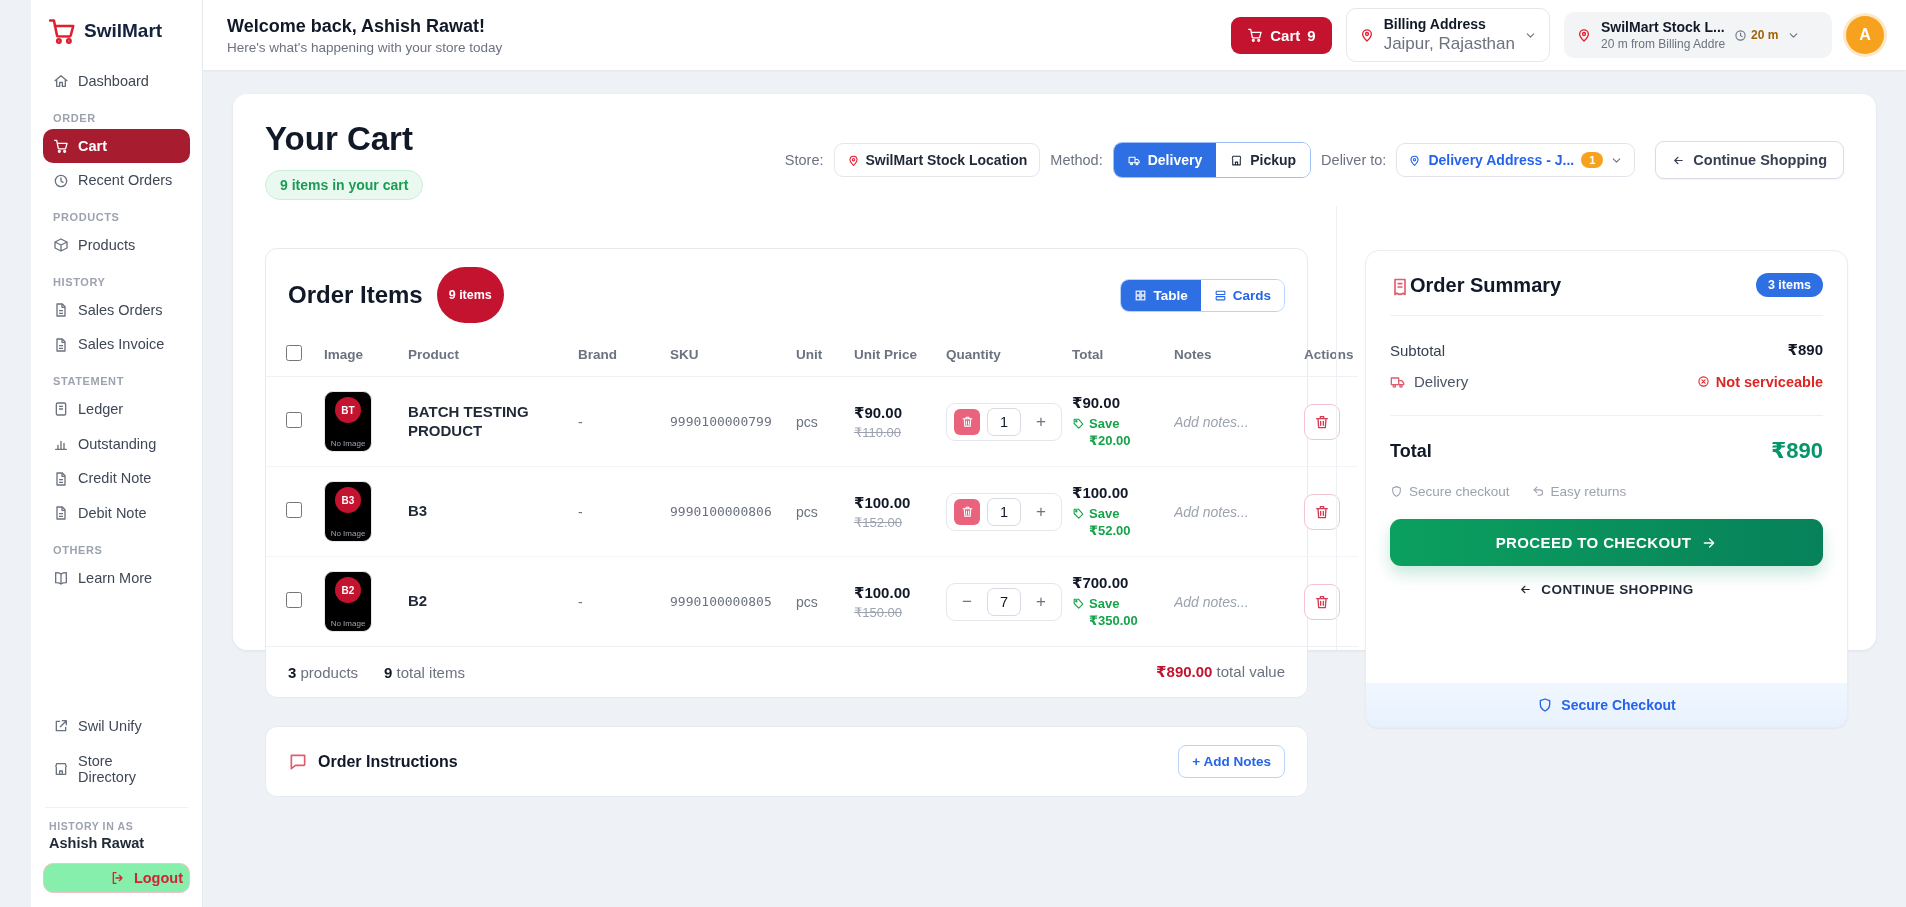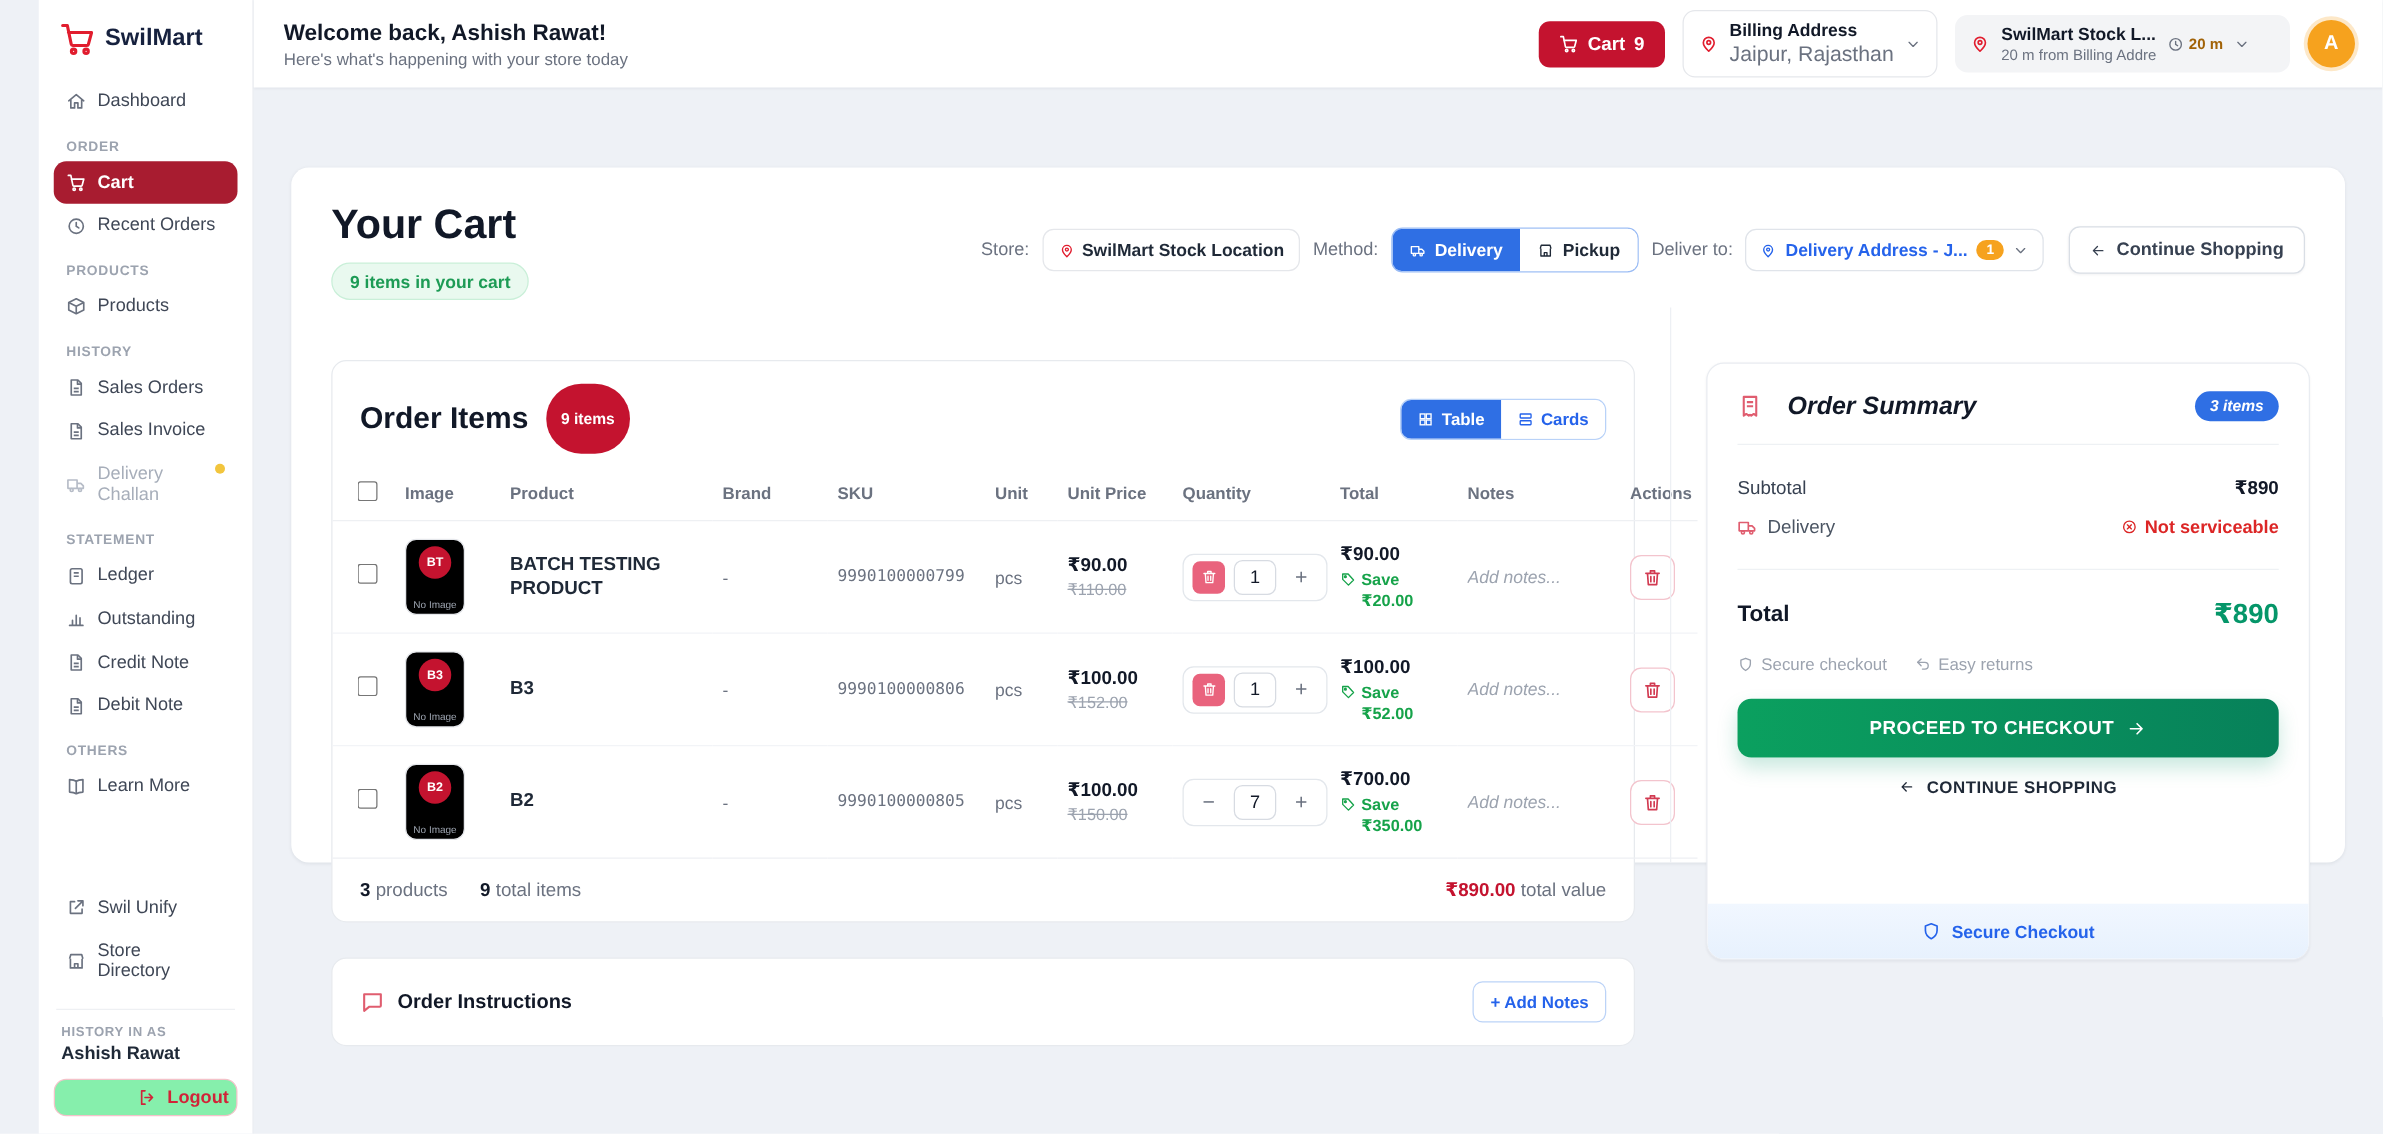--- a/index.html
+++ b/index.html
@@ -41,21 +41,21 @@
   .addr-select { display:flex; align-items:center; gap:9px; border:1px solid #e5e7eb; border-radius:10px; background:#fff; padding:7px 12px; cursor:pointer; }
   .addr-title { font-size:14px; font-weight:bold; color:#111827; }
   .addr-sub { font-size:17px; color:#6b7280; margin-top:2px; }
   .stock-box { display:flex; align-items:center; gap:9px; background:#f3f4f6; border-radius:10px; padding:7px 12px; width:268px; cursor:pointer; }
   .stock-title { font-size:14px; font-weight:bold; color:#111827; white-space:nowrap; overflow:hidden; text-overflow:ellipsis; max-width:135px; }
   .stock-sub { font-size:12px; color:#6b7280; margin-top:2px; white-space:nowrap; overflow:hidden; max-width:135px; }
   .distance { display:flex; align-items:center; gap:4px; font-size:12px; color:#a16207; font-weight:bold; white-space:nowrap; }
   .avatar { width:38px; height:38px; border-radius:50%; background:#f6a21e; color:#fff; font-weight:bold; font-size:16px; display:flex; align-items:center; justify-content:center; box-shadow:0 0 0 3px #fde8c8; cursor:pointer; flex:none; }
 
   .content { flex:1; padding:24px 30px; }
-  .big-card { background:#fff; border-radius:14px; box-shadow:0 1px 3px rgba(16,24,40,.07); height:556px; display:flex; flex-direction:column;margin-top:40px; }
+  .big-card { background:#fff; border-radius:14px; box-shadow:0 1px 3px rgba(16,24,40,.07); height:556px; display:flex; flex-direction:column; }
   .card-header-row { display:flex; align-items:center; padding:26px 32px 6px; }
   .page-title { font-size:33px; font-weight:bold; color:#111827; }
   .items-pill { display:inline-flex; margin-top:12px; background:#e9f9ef; color:#1d9b55; border:1px solid #c9efd8; font-size:14px; font-weight:bold; border-radius:999px; padding:6px 14px; }
   .header-controls { margin-left:auto; display:flex; align-items:center; gap:10px; align-self:center; flex-wrap:nowrap; }
   .ctl-label { font-size:14.5px; color:#6b7280; }
   .chip { display:flex; align-items:center; gap:6px; border:1px solid #e5e7eb; background:#fff; border-radius:9px; padding:8px 12px; font-size:14px; font-weight:bold; color:#1f2937; cursor:pointer; }
   .segmented { display:flex; border:1px solid #9cbdf5; border-radius:9px; overflow:hidden; }
   .seg-btn { display:flex; align-items:center; gap:7px; padding:9px 14px; font-size:14px; font-weight:bold; border:none; cursor:pointer; font-family:inherit; }
   .seg-btn.on { background:#2f6fe4; color:#fff; }
   .seg-btn.off { background:#fff; color:#1f2937; }
@@ -107,21 +107,21 @@
   .total-value-wrap { margin-left:auto; }
   .total-value { color:#c4132f; font-weight:bold; }
 
   .instructions-card { border:1px solid #e7eaee; border-radius:12px; background:#fff; margin-top:28px; display:flex; align-items:center; padding:18px 22px; }
   .instructions-title { font-size:16px; font-weight:bold; color:#111827; margin-left:10px; }
   .add-notes-btn { margin-left:auto; border:1px solid #bcd3f7; background:#fff; color:#2563eb; font-size:13.5px; font-weight:bold; border-radius:8px; padding:8px 13px; cursor:pointer; font-family:inherit; }
 
   
   .summary-card { border:1px solid #e9ecf1; border-radius:14px; background:#fff; box-shadow:0 1px 2px rgba(16,24,40,.05); display:flex; flex-direction:column; min-height:478px; overflow:hidden; }
   .summary-inner { padding:22px 24px 0; display:flex; flex-direction:column; flex:1; }
-  .summary-head { display:flex; align-items:center; gap:20px;font-style:italic; }
+  .summary-head { display:flex; align-items:flex-end; gap:0; }
   .summary-title { font-size:20px; font-weight:bold; color:#111827; }
   .badge-blue { margin-left:auto; background:#2f6fe4; color:#fff; font-size:12.5px; font-weight:bold; border-radius:999px; padding:5px 12px; }
   .hr { border-top:1px solid #eef1f4; margin:18px 0; }
   .sum-row { display:flex; align-items:center; font-size:15px; color:#374151; padding:7px 0; }
   .sum-row .val { margin-left:auto; font-weight:bold; color:#111827; }
   .delivery-label { display:flex; align-items:center; gap:8px; color:#4b5563; }
   .not-serviceable { margin-left:auto; display:flex; align-items:center; gap:6px; color:#dc2626; font-weight:bold; font-size:14.5px; }
   .total-row { display:flex; align-items:center; padding:4px 0; }
   .total-label { font-size:18px; font-weight:bold; color:#111827; }
   .total-amount { margin-left:auto; font-size:22px; font-weight:bold; color:#059669; }
@@ -312,27 +312,20 @@
     <svg class="ic">
         <use href="#i-doc"></use>
       </svg>
     <span>Sales Orders</span>
   </div>
   <div class="nav-item">
     <svg class="ic">
         <use href="#i-doc"></use>
       </svg>
     <span>Sales Invoice</span>
-  </div>
-  <div class="nav-item muted">
-    <svg class="ic">
-        <use href="#i-truck"></use>
-      </svg>
-    <span style="max-width:74px;">Delivery Challan</span>
-    <span class="dot"></span>
   </div>
 
   <div class="section-title">STATEMENT</div>
   <div class="nav-item">
     <svg class="ic">
         <use href="#i-book"></use>
       </svg>
     <span>Ledger</span>
   </div>
   <div class="nav-item">

